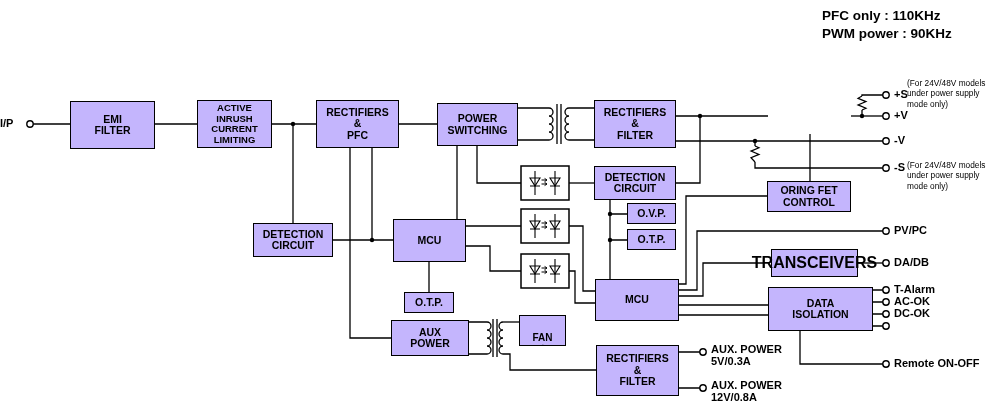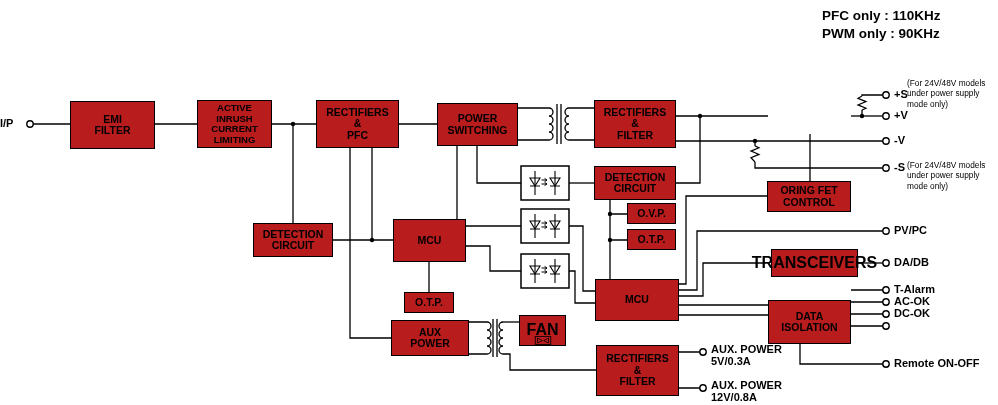--- a/index.html
+++ b/index.html
@@ -1,28 +1,28 @@
 <!DOCTYPE html>
 <html><head>
 <meta charset="utf-8">
 <style>
   * { margin:0; padding:0; box-sizing:border-box; }
   html,body { background:#fff; }
   body { font-family:"Liberation Sans", sans-serif; color:#000; }
   .canvas { position:relative; width:998px; height:405px; background:#fff; overflow:hidden; }
   svg.wires { position:absolute; left:0; top:0; }
   .blk {
-    position:absolute; border:1.6px solid #000; background:#b91c1c;
+    position:absolute; border:1.6px solid #000; background:#c4b5fd;
     display:flex; align-items:center; justify-content:center;
     text-align:center; font-weight:bold; font-size:10.5px; line-height:11.5px;
     white-space:pre-line;
   }
   .blk.small { font-size:9.5px; line-height:10.5px; }
   .blk.xs { font-size:16px;margin-left:7px; }
-  .fanblk { flex-direction:column; justify-content:flex-start; padding-top:8px; font-size:16px; line-height:11px; }
+  .fanblk { flex-direction:column; justify-content:flex-start; padding-top:16px; font-size:10px; line-height:11px; }
   .fanblk svg { display:block; margin-top:1px; }
   .lbl { position:absolute; font-weight:bold; font-size:11px; line-height:11.8px; white-space:pre-line; }
   .note { position:absolute; font-weight:normal; font-size:8.3px; line-height:10.3px; white-space:pre-line; }
   .osc { position:absolute; font-weight:bold; font-size:13.5px; line-height:17px; }
 </style>
 </head>
 <body>
 
 <div class="canvas">
 
@@ -150,21 +150,21 @@
   <div class="blk" style="left:767px;top:181px;width:84px;height:31px">ORING FET
 CONTROL</div>
   <div class="blk" style="left:253px;top:223px;width:80px;height:34px">DETECTION
 CIRCUIT</div>
   <div class="blk" style="left:393px;top:219px;width:73px;height:43px">MCU</div>
   <div class="blk" style="left:404px;top:292px;width:50px;height:21px">O.T.P.</div>
   <div class="blk" style="left:391px;top:320px;width:78px;height:36px">AUX
 POWER</div>
   <div class="blk" style="left:595px;top:279px;width:84px;height:42px">MCU</div>
   <div class="blk xs" style="left:764px;top:249px;width:87px;height:28px">TRANSCEIVERS</div>
-  <div class="blk" style="left:768px;top:300px;width:83px;height:44px">DATA
+  <div class="blk" style="left:768px;top:287px;width:105px;height:44px">DATA
 ISOLATION</div>
   <div class="blk fanblk" style="left:519px;top:315px;width:47px;height:31px">
     <span>FAN</span>
     <svg width="24" height="13" viewBox="0 0 24 13" fill="none" stroke="#000">
       <rect x="0.8" y="0.8" width="22.4" height="11.4" stroke-width="1.2"></rect>
       <path stroke-width="1.1" d="M4,3 L4,10 L11,6.5 Z M20,3 L20,10 L13,6.5 Z"></path>
     </svg>
   </div>
   <div class="blk" style="left:596px;top:345px;width:83px;height:51px">RECTIFIERS
 &amp;
@@ -187,15 +187,15 @@
 12V/0.8A</span>
 
   <span class="note" style="left:907px;top:78px">(For 24V/48V models
 under power supply
 mode only)</span>
   <span class="note" style="left:907px;top:160px">(For 24V/48V models
 under power supply
 mode only)</span>
 
   <div class="osc" style="left:822px;top:7px">PFC only : 110KHz</div>
-  <div class="osc" style="left:822px;top:25px">PWM only : 90KHz</div>
+  <div class="osc" style="left:822px;top:25px">PWM power : 90KHz</div>
 
 </div>
 
 </body></html>

